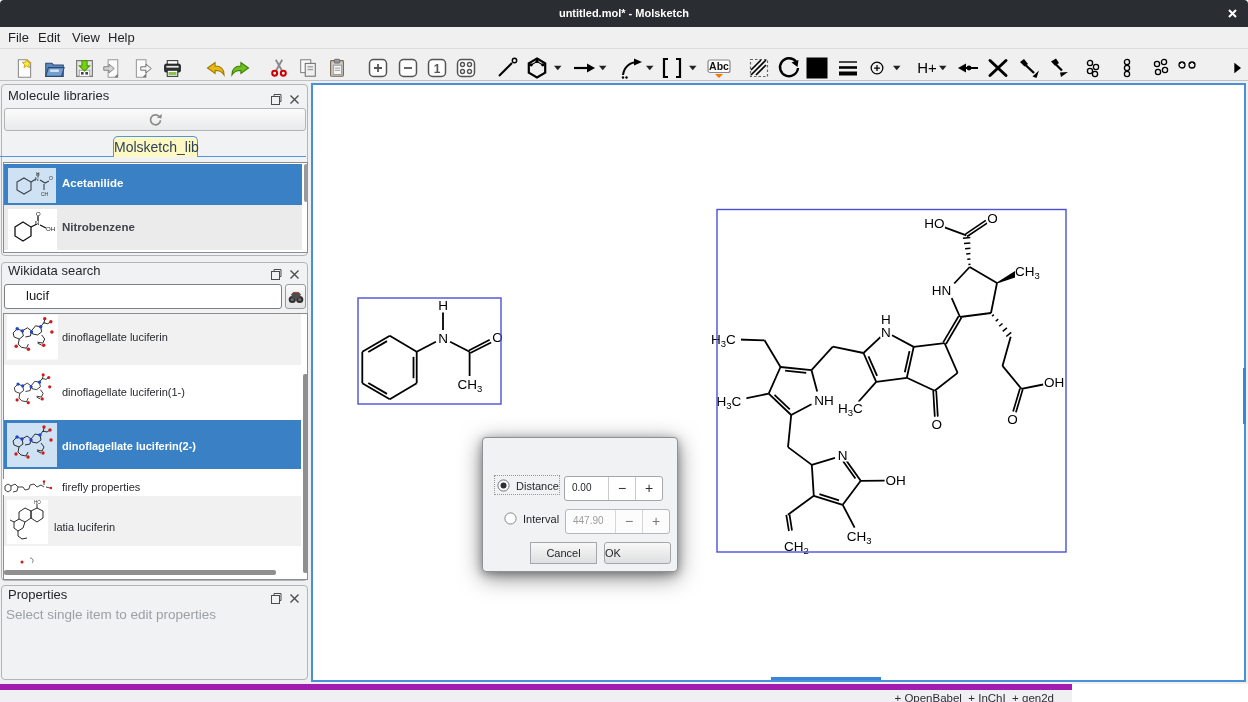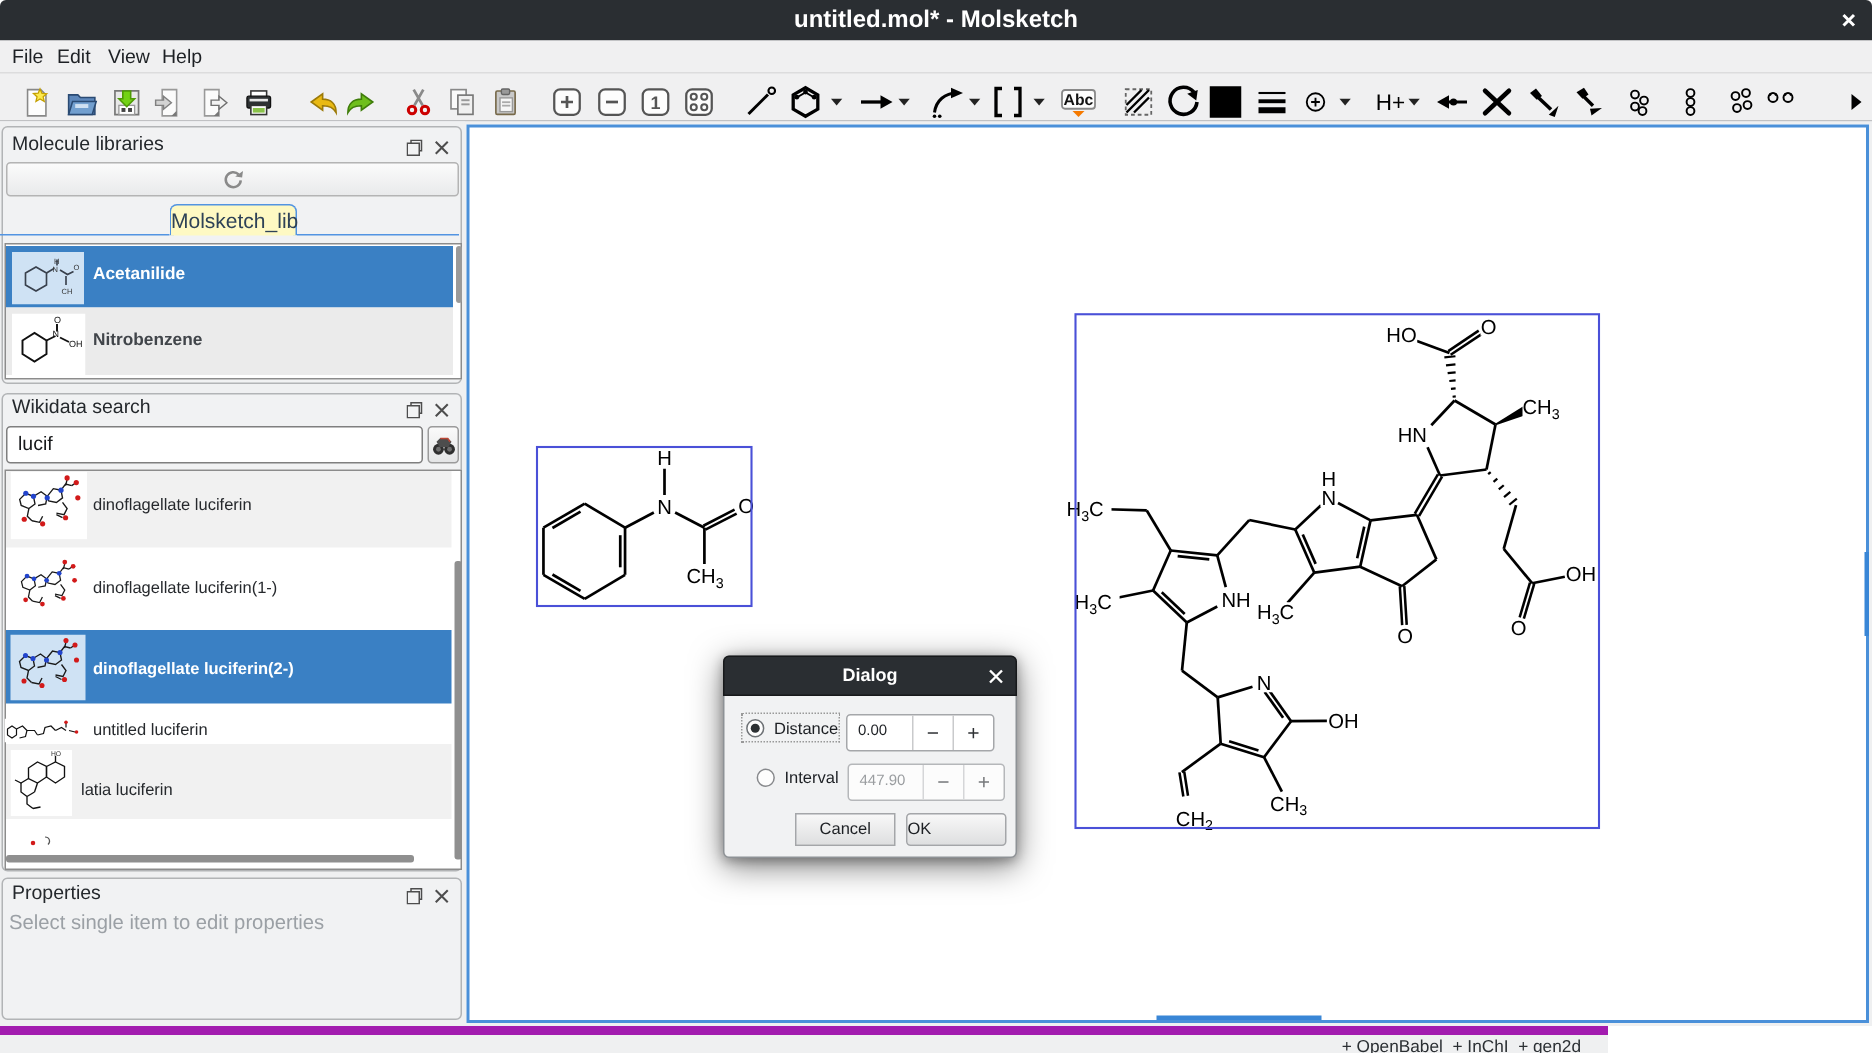--- a/index.html
+++ b/index.html
@@ -1,19 +1,19 @@
 <!DOCTYPE html>
 <html><head><meta charset="utf-8"><style>
 * { margin:0; padding:0; box-sizing:border-box; }
 body { width:1248px; height:702px; font-family:"Liberation Sans", sans-serif; background:#fff; position:relative; overflow:hidden; }
 .abs { position:absolute; }
 </style></head><body>
 
 <div class="abs" style="left:0;top:0;width:1248px;height:27px;background:#2a2e32;border-radius:4px 4px 0 0">
-  <div class="abs" style="left:0;top:0;width:1248px;text-align:center;line-height:27px;color:#fff;font-size:16px;font-weight:bold">untitled.mol* - Molsketch</div>
+  <div class="abs" style="left:0;top:0;width:1248px;text-align:center;line-height:27px;color:#fff;font-size:11px;font-weight:bold">untitled.mol* - Molsketch</div>
   <svg class="abs" style="right:11px;top:9px" width="9" height="9" viewBox="0 0 9 9">
       <path d="M1 1l7 7M8 1 1 8" stroke="#fff" stroke-width="2"></path>
     </svg>
 </div>
 
 <div class="abs" style="left:0;top:27px;width:1248px;height:21px;background:#f0f0f1;font-size:13px;color:#1d2024">
   <span class="abs" style="left:8px;top:3px">File</span>
   <span class="abs" style="left:38px;top:3px">Edit</span>
   <span class="abs" style="left:72px;top:3px">View</span>
   <span class="abs" style="left:108px;top:3px">Help</span>
@@ -289,21 +289,21 @@
 <div class="abs" style="left:304px;top:164px;width:4px;height:38px;background:#9a9a9a;border-radius:2px"></div>
 
 <div style="position:absolute;left:8px;top:263px;font-size:13px;color:#24282c">Wikidata search</div>
 <div style="position:absolute;left:271px;top:266px"><svg width="11" height="11" viewBox="0 0 11 11">
       <rect x="0.5" y="2.5" width="8" height="8" fill="none" stroke="#4d4d4d" stroke-width="1"></rect>
       <path d="M3 2.5V.5h7v7H8.5" fill="none" stroke="#4d4d4d" stroke-width="1"></path>
     </svg></div>
 <div style="position:absolute;left:289px;top:266px"><svg width="11" height="11" viewBox="0 0 11 11">
       <path d="M1.5 1.5l8 8M9.5 1.5l-8 8" stroke="#4d4d4d" stroke-width="1.4"></path>
     </svg></div>
-<div class="abs" style="left:4px;top:284px;width:278px;height:25px;background:#fff;border:1px solid #7f7f7f;border-radius:3px;font-size:13px;color:#17191b;padding:3px 0 0 7px">lucif</div>
+<div class="abs" style="left:4px;top:284px;width:278px;height:25px;background:#fff;border:1px solid #7f7f7f;border-radius:3px;font-size:13px;color:#17191b;padding:3px 0 0 21px">lucif</div>
 <div class="abs" style="left:285px;top:284px;width:21px;height:25px;background:linear-gradient(#fafafa,#e4e5e6);border:1px solid #9b9b9b;border-radius:3px">
   <div class="abs" style="left:2px;top:5px"><svg width="16" height="14" viewBox="0 0 16 14">
 <circle cx="4.3" cy="9.5" r="3.6" fill="#2f2f2f"></circle>
         <circle cx="11.7" cy="9.5" r="3.6" fill="#2f2f2f"></circle>
 <path d="M3 4.5 5.5 2h5L13 4.5 11 8H5z" fill="#4d4d4d"></path>
 <circle cx="4.3" cy="9.5" r="1.6" fill="#6f6f6f"></circle>
         <circle cx="11.7" cy="9.5" r="1.6" fill="#6f6f6f"></circle>
 <path d="M5.5 2.4 10.5 2.4 12 4.6" stroke="#b43" stroke-width="1" fill="none"></path>
 </svg></div>
 </div>
@@ -402,21 +402,21 @@
       <path d="M8 7l4-2 3 3-1 4-4 1"></path>
       <path d="M15 8h5l2 3"></path>
       <path d="M22 11l4-1 1-4 4-1 3 3"></path>
       <path d="M34 8l4-2 3 2"></path>
       <path d="M41 6V3"></path>
       <path d="M43 8l4 1"></path>
     </g>
 <circle cx="41" cy="2.5" r="1.2" fill="#d21a1a"></circle>
     <circle cx="48" cy="9" r="1.2" fill="#d21a1a"></circle>
 </svg>
-<div class="abs" style="left:62px;top:481px;font-size:11px;color:#26292d">untitled luciferin</div>
+<div class="abs" style="left:62px;top:481px;font-size:11px;color:#26292d">firefly properties</div>
 <div class="abs" style="left:4px;top:496px;width:297px;height:50px;background:#f1f1f1"></div>
 <svg style="position:absolute;left:7px;top:500px" width="41" height="44" viewBox="0 0 41 44">
 <rect width="41" height="44" fill="#fff"></rect>
 <g stroke="#111" stroke-width="0.9" fill="none">
 <path d="M12 12l6-4 6 3v7l-6 4-6-3z"></path>
       <path d="M24 11l6-3 6 3v7l-6 4-6-4z"></path>
 <path d="M12 19l-5 3-4-2"></path>
       <path d="M7 22v6l4 3"></path>
       <path d="M18 22l-2 6"></path>
       <path d="M16 28l-5 3"></path>
@@ -568,26 +568,20 @@
     <text x="716.4" y="406.0" font-size="13.5">H<tspan font-size="9.5" dy="3">3</tspan><tspan dy="-3">C</tspan></text>
     <text x="842.7" y="460.3" font-size="13.5" text-anchor="middle">N</text>
     <text x="895.6" y="485.3" font-size="13.5" text-anchor="middle">OH</text>
     <text x="846.7" y="540.5" font-size="13.5">CH<tspan font-size="9.5" dy="3">3</tspan></text>
     <text x="783.9" y="550.5" font-size="13.5">CH<tspan font-size="9.5" dy="3">2</tspan></text>
     <rect x="358" y="298" width="143" height="106" fill="none" stroke="#4a50d8" stroke-width="1.4"></rect>
     <rect x="717" y="209.5" width="349" height="342.5" fill="none" stroke="#4a50d8" stroke-width="1.4"></rect>
   </svg>
 
 <div class="abs" style="left:482px;top:437px;width:196px;height:135px;background:#f1f2f3;border:1px solid #8e9296;border-radius:4px;box-shadow:0 5px 22px rgba(0,0,0,0.5), 0 2px 8px rgba(0,0,0,0.3)">
-  <div class="abs" style="left:-1px;top:-1px;width:196px;height:27px;background:#2a2e32;border-radius:4px 4px 0 0;border:1px solid #17191b">
-    <div class="abs" style="width:194px;text-align:center;line-height:25px;color:#fff;font-size:12px;font-weight:bold">Dialog</div>
-    <svg class="abs" style="right:8px;top:8px" width="10" height="10" viewBox="0 0 10 10">
-        <path d="M1 1l8 8M9 1l-8 8" stroke="#fff" stroke-width="1.6"></path>
-      </svg>
-  </div>
 
   <div class="abs" style="left:11px;top:37px;width:66px;height:20px;border:1px dotted #999"></div>
   <svg class="abs" style="left:14px;top:41px" width="13" height="13" viewBox="0 0 13 13">
       <circle cx="6.5" cy="6.5" r="5.6" fill="#fdfdfd" stroke="#6e7276" stroke-width="1"></circle>
       <circle cx="6.5" cy="6.5" r="3" fill="#2c3033"></circle>
     </svg>
   <div class="abs" style="left:33px;top:42px;font-size:11px;color:#1d2024">Distance</div>
   <div class="abs" style="left:81px;top:38px;width:99px;height:25px;background:#fff;border:1px solid #a5a7aa;border-radius:3px">
     <div class="abs" style="left:7px;top:5px;font-size:10px;color:#1d2024">0.00</div>
     <div class="abs" style="left:43px;top:0;width:1px;height:23px;background:#c9cacc"></div>

